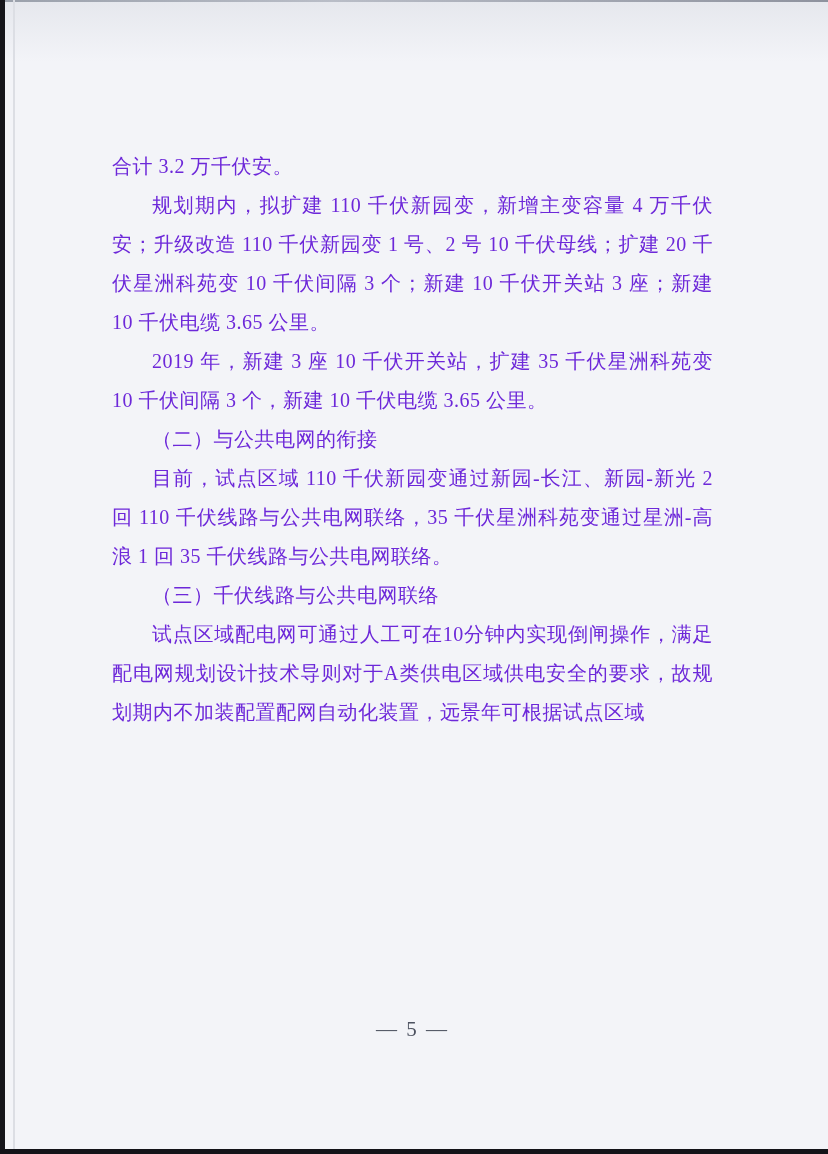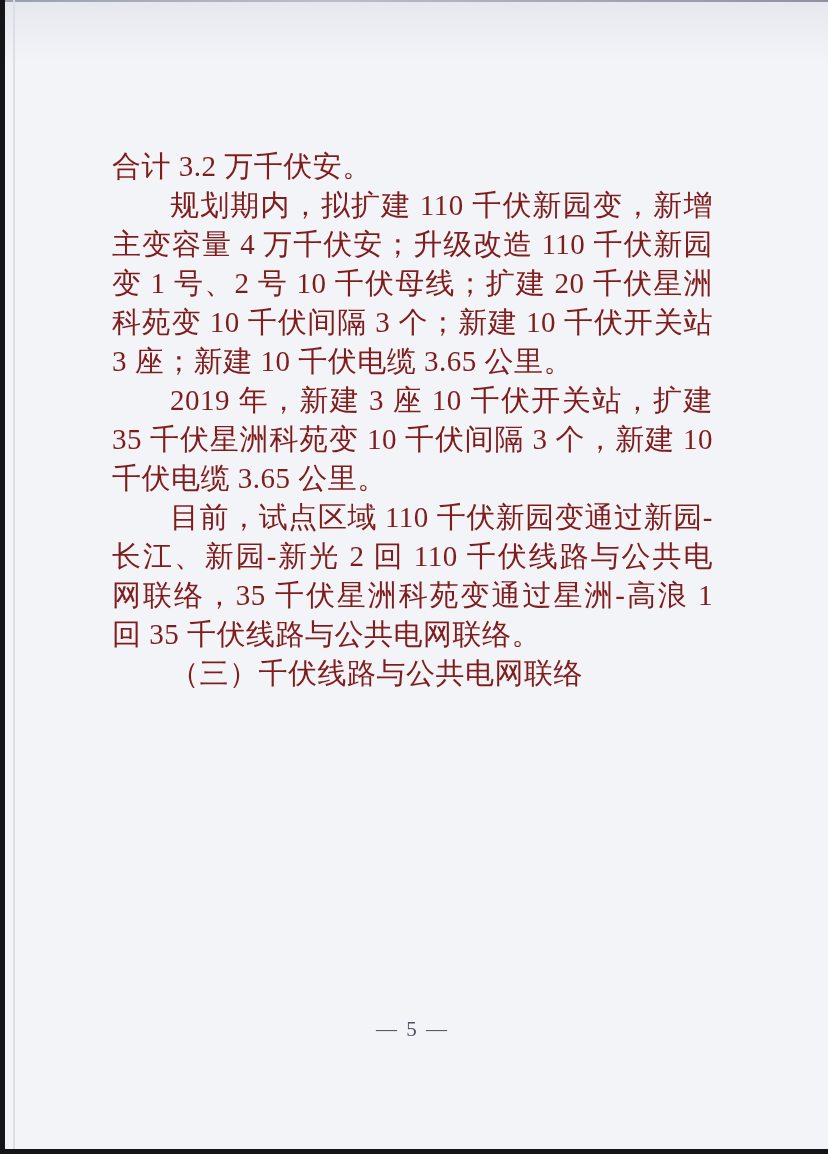--- a/index.html
+++ b/index.html
@@ -45,23 +45,23 @@
     width: 100%; height: 60px;
     background: linear-gradient(to bottom, rgba(190,194,205,0.25), rgba(190,194,205,0));
     pointer-events: none;
   }
   
   .text-block {
     position: absolute;
     left: 112px;
     top: 147px;
     width: 601px;
-    font-size: 29px;
+    font-size: 20px;
     line-height: 39px;
-    color: #7f1d1d;
+    color: #6d28d9;
     text-align: justify;
     letter-spacing: 0.5px;
   }
   .text-block p {
     margin: 0;
     padding: 0;
     text-indent: 2em;
   }
   .text-block p.continuation {
     text-indent: 0;
@@ -84,17 +84,19 @@
 <div class="edge-top"></div>
 <div class="scan-shade"></div>
 <div class="edge-left"></div>
 <div class="crease-line"></div>
 <div class="edge-bottom"></div>
 
 <div class="text-block">
   <p class="continuation">合计 3.2 万千伏安。</p>
   <p>规划期内，拟扩建 110 千伏新园变，新增主变容量 4 万千伏安；升级改造 110 千伏新园变 1 号、2 号 10 千伏母线；扩建 20 千伏星洲科苑变 10 千伏间隔 3 个；新建 10 千伏开关站 3 座；新建 10 千伏电缆 3.65 公里。</p>
   <p>2019 年，新建 3 座 10 千伏开关站，扩建 35 千伏星洲科苑变 10 千伏间隔 3 个，新建 10 千伏电缆 3.65 公里。</p>
+  <p>（二）与公共电网的衔接</p>
   <p>目前，试点区域 110 千伏新园变通过新园-长江、新园-新光 2 回 110 千伏线路与公共电网联络，35 千伏星洲科苑变通过星洲-高浪 1 回 35 千伏线路与公共电网联络。</p>
   <p>（三）千伏线路与公共电网联络</p>
+  <p>试点区域配电网可通过人工可在10分钟内实现倒闸操作，满足配电网规划设计技术导则对于A类供电区域供电安全的要求，故规划期内不加装配置配网自动化装置，远景年可根据试点区域</p>
 </div>
 
 <div class="page-footer">— 5 —</div>
 
 </body></html>

